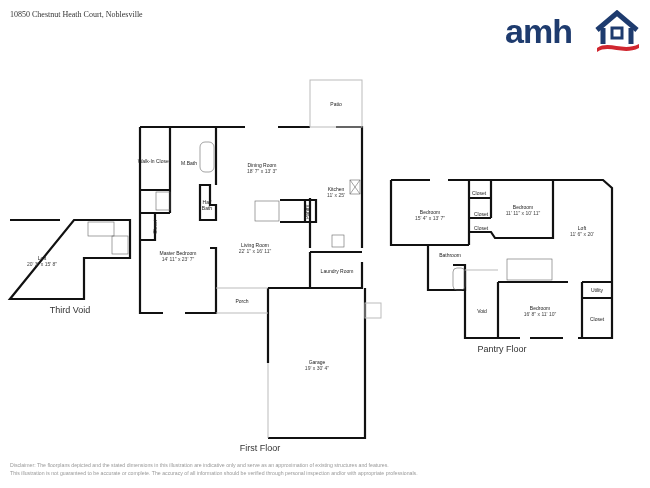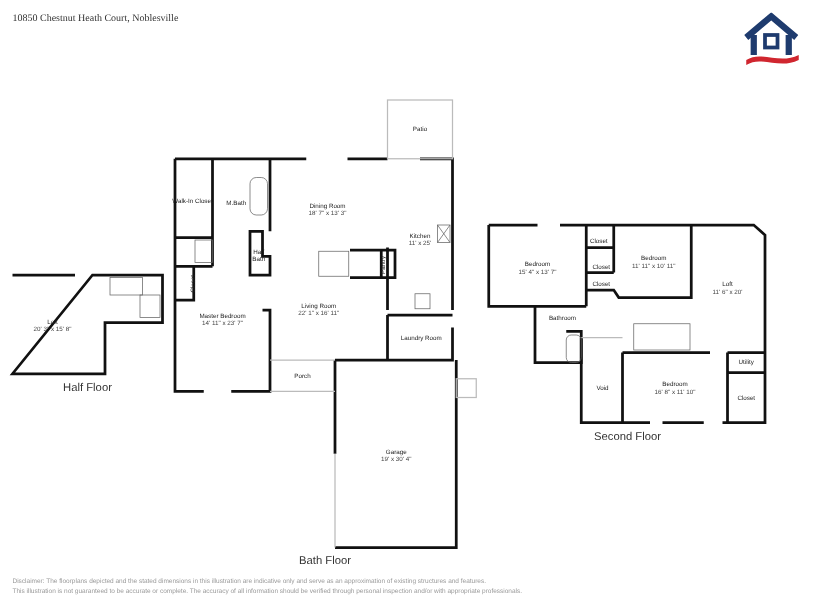--- a/index.html
+++ b/index.html
@@ -13,20 +13,21 @@
   .lbl .dim { display:block; color:#444; }
   .floor-lbl { position:absolute; font-size:9px; color:#333; transform:translateX(-50%); white-space:nowrap; }
   .disc { position:absolute; left:10px; font-size:5.2px; color:#999; white-space:nowrap; }
 </style>
 </head>
 <body>
 
 <div class="addr">10850 Chestnut Heath Court, Noblesville</div>
 
 <div class="logo">
+  <span class="logo-text">amh</span>
   <svg style="position:absolute;left:88px;top:2px" width="48" height="42" viewBox="0 0 48 42">
     <path d="M4 20 L24 3 L44 20" fill="none" stroke="#1e3b6e" stroke-width="5" stroke-linejoin="miter"></path>
     <path d="M10 18 L10 34 M38 18 L38 34" stroke="#1e3b6e" stroke-width="5"></path>
     <rect x="19" y="18" width="10" height="10" fill="none" stroke="#1e3b6e" stroke-width="3"></rect>
     <path d="M4 38 C16 30, 30 42, 46 34 L46 38 C30 46, 16 34, 4 42 Z" fill="#d0262f"></path>
   </svg>
 </div>
 
 <svg class="plan" width="650" height="488" viewBox="0 0 650 488">
   <g fill="none" stroke="#111" stroke-width="2.2">
@@ -66,21 +67,21 @@
     <path d="M350 180 L360 194 M360 180 L350 194"></path>
     <rect x="332" y="235" width="12" height="12"></rect>
     <rect x="453" y="268" width="12" height="22" rx="4"></rect>
   </g>
 </svg>
 
 <div class="lbl" style="left:42px;top:255px">
     <b>Loft</b>
     <span class="dim">20' 3" x 15' 8"</span>
   </div>
-<div class="floor-lbl" style="left:70px;top:305px">Half Floor</div>
+<div class="floor-lbl" style="left:70px;top:305px">Third Void</div>
 
 <div class="lbl" style="left:336px;top:101px">
     <b>Patio</b>
   </div>
 <div class="lbl" style="left:154px;top:158px">
     <b>Walk-In Closet</b>
   </div>
 <div class="lbl" style="left:189px;top:160px">
     <b>M.Bath</b>
   </div>
@@ -112,21 +113,21 @@
 <div class="lbl" style="left:337px;top:268px">
     <b>Laundry Room</b>
   </div>
 <div class="lbl" style="left:242px;top:298px">
     <b>Porch</b>
   </div>
 <div class="lbl" style="left:317px;top:359px">
     <b>Garage</b>
     <span class="dim">19' x 30' 4"</span>
   </div>
-<div class="floor-lbl" style="left:260px;top:443px">Bath Floor</div>
+<div class="floor-lbl" style="left:260px;top:443px">First Floor</div>
 
 <div class="lbl" style="left:430px;top:209px">
     <b>Bedroom</b>
     <span class="dim">15' 4" x 13' 7"</span>
   </div>
 <div class="lbl" style="left:479px;top:190px">
     <b>Closet</b>
   </div>
 <div class="lbl" style="left:481px;top:211px">
     <b>Closet</b>
@@ -151,16 +152,16 @@
 <div class="lbl" style="left:482px;top:308px">
     <b>Void</b>
   </div>
 <div class="lbl" style="left:540px;top:305px">
     <b>Bedroom</b>
     <span class="dim">16' 8" x 11' 10"</span>
   </div>
 <div class="lbl" style="left:597px;top:316px">
     <b>Closet</b>
   </div>
-<div class="floor-lbl" style="left:502px;top:344px">Second Floor</div>
+<div class="floor-lbl" style="left:502px;top:344px">Pantry Floor</div>
 
 <div class="disc" style="top:462px">Disclaimer: The floorplans depicted and the stated dimensions in this illustration are indicative only and serve as an approximation of existing structures and features.</div>
 <div class="disc" style="top:470px">This illustration is not guaranteed to be accurate or complete. The accuracy of all information should be verified through personal inspection and/or with appropriate professionals.</div>
 
 </body></html>

